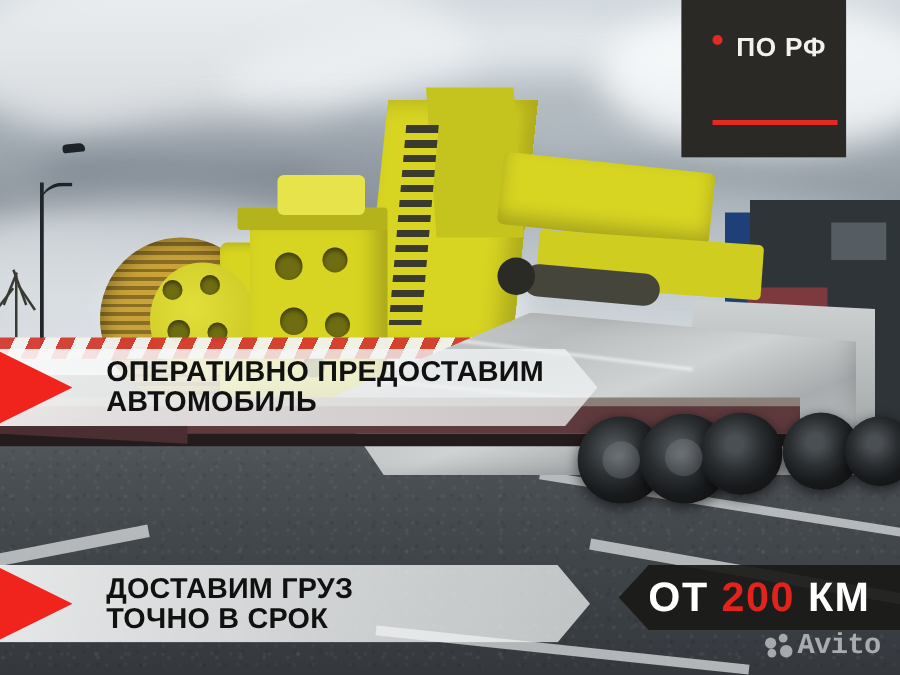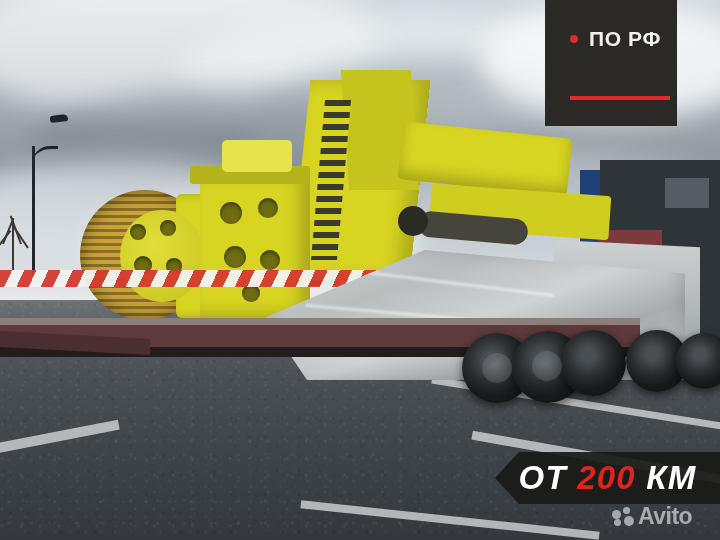--- a/index.html
+++ b/index.html
@@ -148,21 +148,21 @@
 
   
   
   .badge{
     position:absolute;left:545px;top:0;width:132px;height:126px;
     background:#2a2926;
     clip-path:polygon(0 0, 100% 0, 100% 100%, 0 100%);
     box-shadow:0 2px 14px rgba(0,0,0,.35);
   }
   .badge-inner{position:absolute;left:0;top:0;right:0;bottom:0;}
-  .badge-row{position:absolute;display:flex;align-items:center;gap:11px;}
+  .badge-row{position:absolute;display:flex;align-items:flex-start;gap:11px;}
   .bullet{width:8px;height:8px;border-radius:50%;background:#e02a22;flex:none;}
   .badge-txt{
     color:#f3f1ee;font-weight:700;font-size:21px;letter-spacing:.6px;
     font-family:"Liberation Sans",sans-serif;white-space:nowrap;line-height:1;
   }
   .badge-rule{position:absolute;left:25px;top:96px;width:100px;height:4px;background:#e02a22;}
 
   
   .band{position:absolute;height:62px;}
   .band-bg{
@@ -179,35 +179,35 @@
     position:absolute;left:85px;top:50%;transform:translateY(-50%);
     color:#111;font-weight:700;font-size:23px;line-height:1.04;letter-spacing:.2px;
     font-family:"Liberation Sans",sans-serif;white-space:pre-line;
   }
 
   
   .price{
     position:absolute;left:495px;top:452px;width:225px;height:52px;
     background:rgba(26,26,24,.93);
     clip-path:polygon(24px 0, 100% 0, 100% 100%, 24px 100%, 0 50%);
-    display:flex;align-items:center;justify-content:center;font-style:italic;
+    display:flex;align-items:center;justify-content:center;
   }
   .price-txt{font-weight:700;font-size:33px;letter-spacing:1.2px;color:#fff;
     font-family:"Liberation Sans",sans-serif;white-space:nowrap;}
   .price-num{color:#e0231c;}
 
   
   .avito{
     position:absolute;left:612px;top:505px;display:flex;align-items:center;gap:4px;
     opacity:.62;
   }
   .avito-dots{position:relative;width:22px;height:20px;}
   .avito-dots i{position:absolute;border-radius:50%;background:#e9ecee;display:block;}
   .avito-word{color:#eef1f2;font-weight:700;font-size:23px;letter-spacing:-.5px;
-    font-family:Liberation Sans, sans-serif;line-height:1;}
+    font-family:Liberation Mono, monospace;line-height:1;}
 </style>
 </head>
 <body>
 
 <div id="poster">
 
   <div class="photo">
 
     <div class="sky">
       <div class="cloud c1"></div>
@@ -312,22 +312,34 @@
   <div class="badge">
     <div class="badge-inner">
       <div class="badge-row" style="left:25px;top:28px;">
         <span class="bullet"></span>
         <span class="badge-txt">ПО РФ</span>
       </div>
       <div class="badge-rule"></div>
     </div>
   </div>
 
-
-
+  <div class="band" style="left:0;top:279px;width:478px;">
+    <div class="band-bg"></div>
+    <div class="band-arrow"></div>
+    <div class="band-txt">ОПЕРАТИВНО ПРЕДОСТАВИМ
+АВТОМОБИЛЬ</div>
+  </div>
+
+
+  <div class="band" style="left:0;top:452px;width:472px;">
+    <div class="band-bg"></div>
+    <div class="band-arrow"></div>
+    <div class="band-txt">ДОСТАВИМ ГРУЗ
+ТОЧНО В СРОК</div>
+  </div>
 
   <div class="price">
     <div class="price-txt">
       <span>ОТ</span><span>&nbsp;</span><span class="price-num">200</span><span>&nbsp;</span><span>КМ</span>
     </div>
   </div>
 
   <div class="avito">
     <span class="avito-dots">
       <i style="left:0px;top:3px;width:9px;height:9px;"></i>

